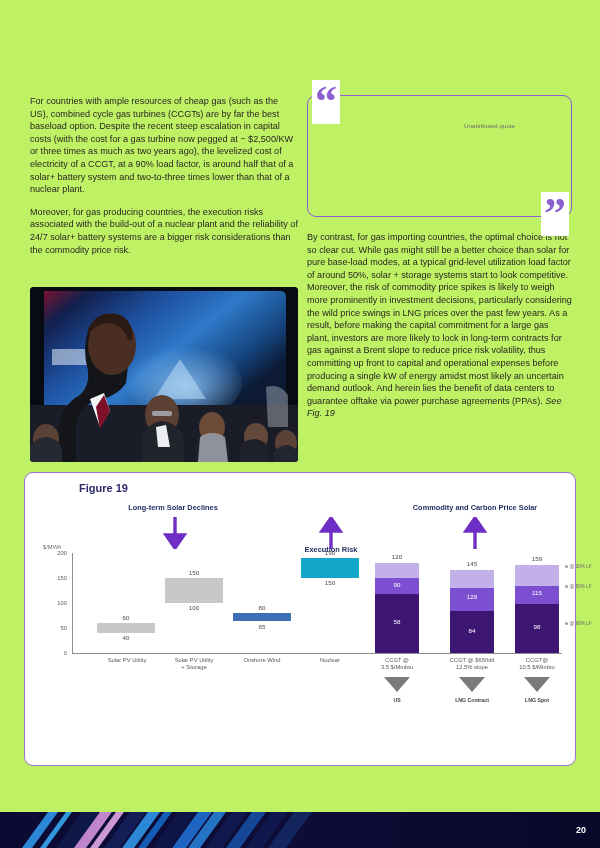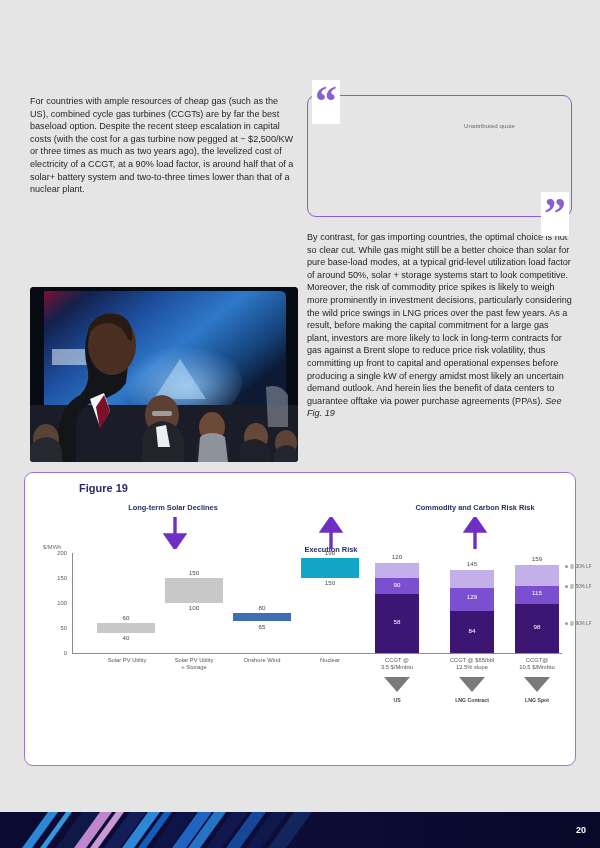--- a/index.html
+++ b/index.html
@@ -5,21 +5,21 @@
   * { box-sizing: border-box; margin: 0; padding: 0; }
   html, body { width: 600px; height: 848px; }
   body {
     font-family: "Liberation Sans", sans-serif;
     background: #ffffff;
     position: relative;
     overflow: hidden;
   }
 
   
-  .page { position: absolute; inset: 0; background: #e5e5e5; }
+  .page { position: absolute; inset: 0; background: #bef264; }
 
   
   .col-left  { position: absolute; left: 30px;  top: 95px; width: 268px; }
   .col-right { position: absolute; left: 307px; top: 95px; width: 265px; }
 
   p.body {
     font-size: 9.1px;
     line-height: 12.6px;
     color: #231f20;
     text-align: left;
@@ -154,20 +154,21 @@
     color: #ffffff; font-size: 9px; font-weight: bold;
   }
 </style>
 </head>
 <body>
 
 <div class="page">
 
   <div class="col-left">
     <p class="body">For countries with ample resources of cheap gas (such as the US), combined cycle gas turbines (CCGTs) are by far the best baseload option. Despite the recent steep escalation in capital costs (with the cost for a gas turbine now pegged at − $2,500/KW or three times as much as two years ago), the levelized cost of electricity of a CCGT, at a 90% load factor, is around half that of a solar+ battery system and two-to-three times lower than that of a nuclear plant.</p>
+    <p class="body last">Moreover, for gas producing countries, the execution risks associated with the build-out of a nuclear plant and the reliability of 24/7 solar+ battery systems are a bigger risk considerations than the commodity price risk.</p>
   </div>
 
   <div class="col-right">
     <div class="quote-card">
       <span class="qmark open">“</span>
       <div class="quote-attr">Unattributed quote</div>
       <span class="qmark close">”</span>
     </div>
 
     <p class="body" style="margin-top:14px;"><span>By contrast, for gas importing countries, the optimal choice is not so clear cut. While gas might still be a better choice than solar for pure base-load modes, at a typical grid-level utilization load factor of around 50%, solar + storage systems start to look competitive. Moreover, the risk of commodity price spikes is likely to weigh more prominently in investment decisions, particularly considering the wild price swings in LNG prices over the past few years. As a result, before making the capital commitment for a large gas plant, investors are more likely to lock in long-term contracts for gas against a Brent slope to reduce price risk volatility, thus committing up front to capital and operational expenses before producing a single kW of energy amidst most likely an uncertain demand outlook. And herein lies the benefit of data centers to guarantee offtake via power purchase agreements (PPAs).</span><span class="italic"> See Fig. 19</span></p>
@@ -221,21 +222,21 @@
       <path d="M236 100 Q250 96 258 108 L258 140 L238 140 Z" fill="#e4e7ee" opacity="0.35"></path>
     </svg>
   </div>
 
   <div class="figure">
     <div class="figure-title">Figure 19</div>
 
     <div class="chart-head">
       <div class="head-1">Long-term Solar Declines</div>
       <div class="head-2">Execution Risk</div>
-      <div class="head-3">Commodity and Carbon Risk Risk</div>
+      <div class="head-3">Commodity and Carbon Price Solar</div>
     </div>
 
     <div class="arrow arr-1">
       <svg viewBox="0 0 26 32" width="26" height="32">
           <path d="M13 0 V20 M13 31 L4 18 H22 Z" stroke="#6f2fc4" stroke-width="3.4" fill="#6f2fc4"></path>
         </svg>
     </div>
     <div class="arrow arr-2">
       <svg viewBox="0 0 26 32" width="26" height="32">
           <path d="M13 32 V12 M13 1 L4 14 H22 Z" stroke="#6f2fc4" stroke-width="3.4" fill="#6f2fc4"></path>

